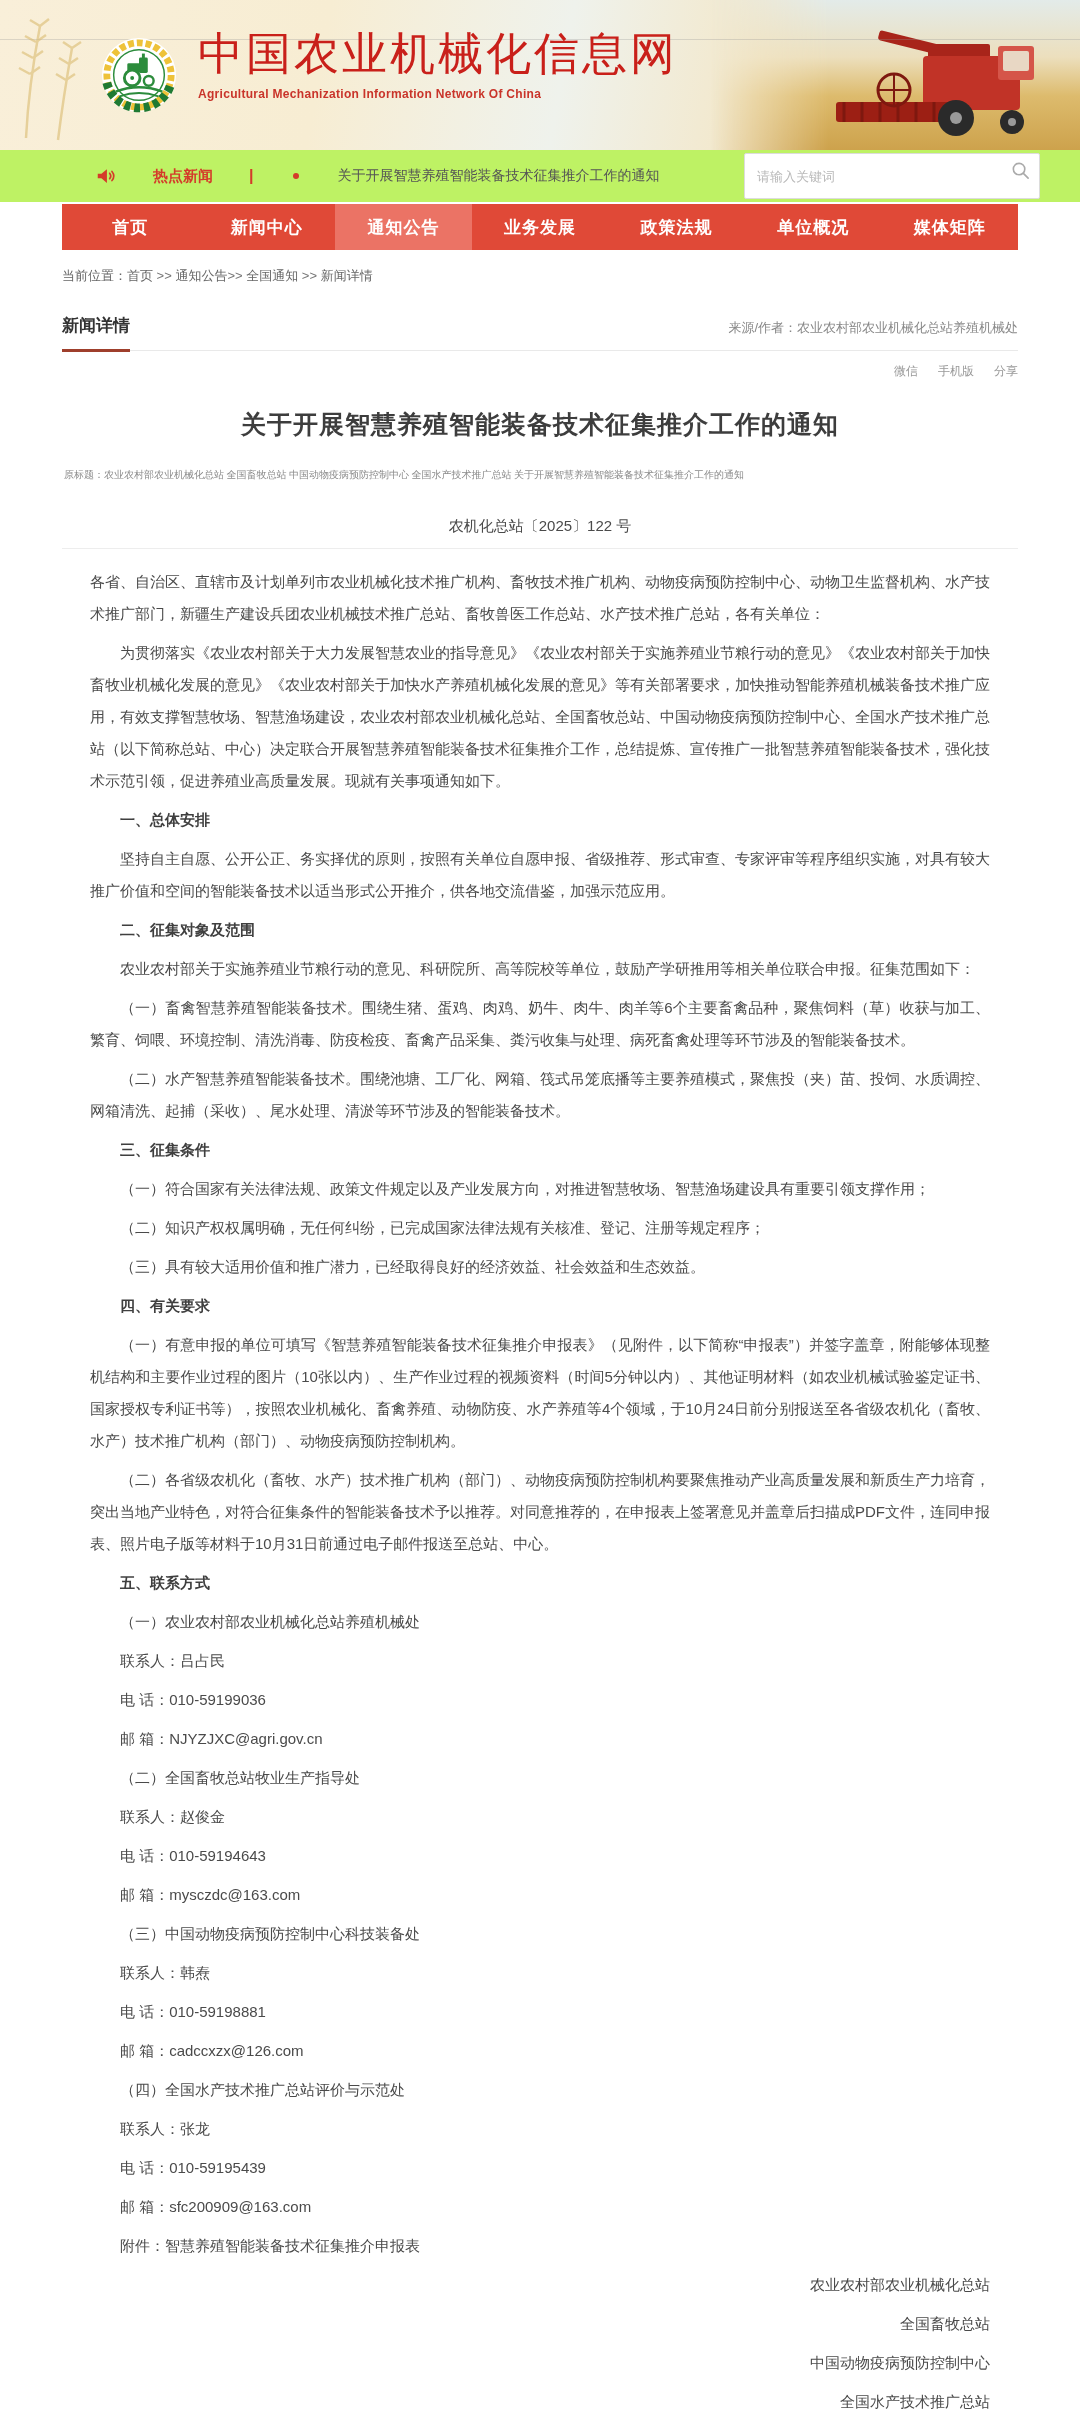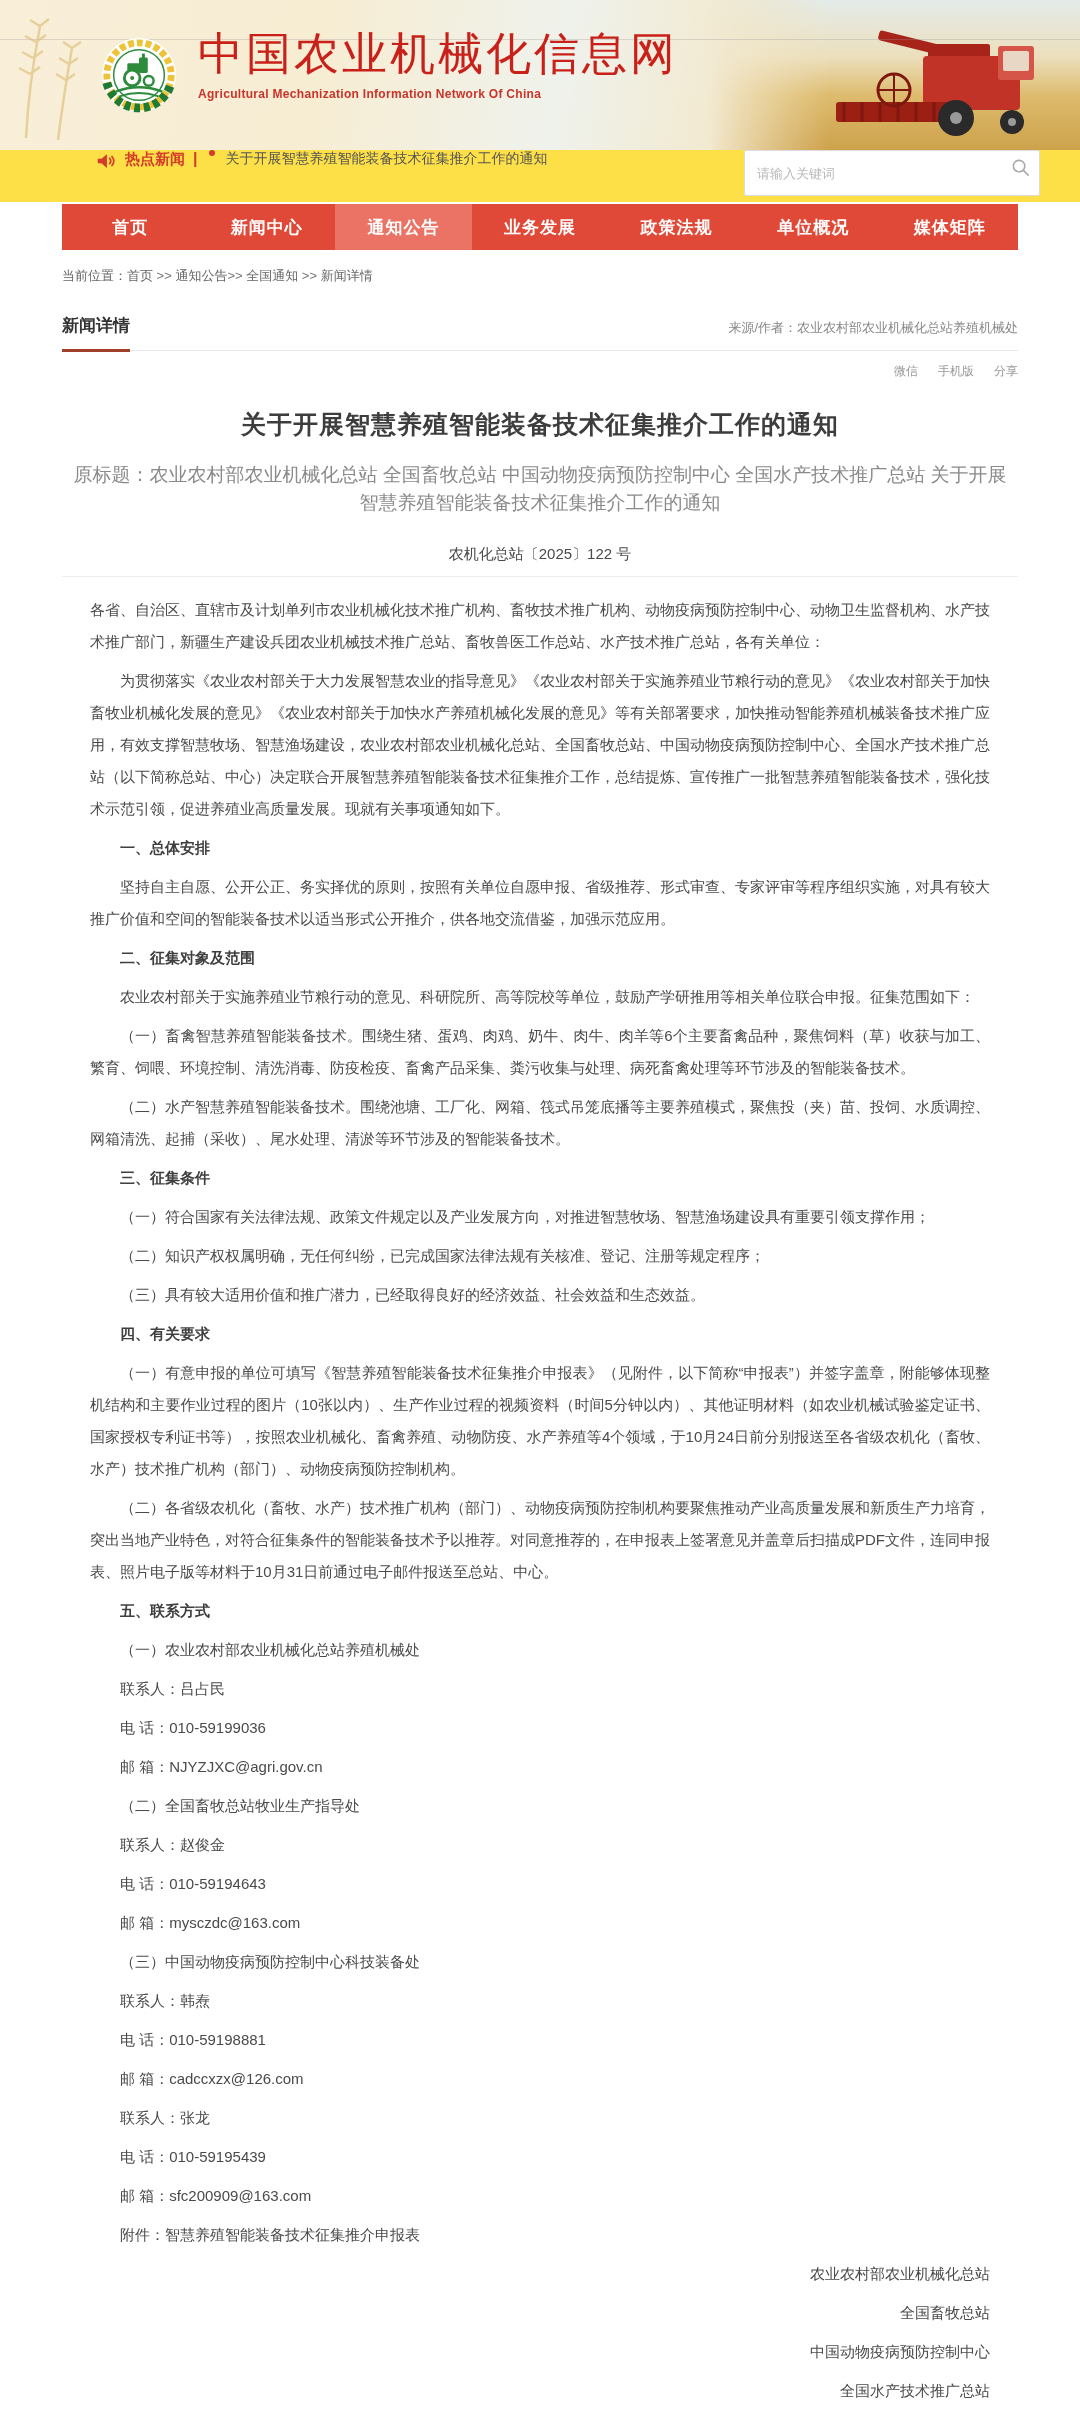--- a/index.html
+++ b/index.html
@@ -17,21 +17,21 @@
     background:linear-gradient(180deg,#e3ebe9 0%,#ecdfbd 38%,#ddbb6d 64%,#cda24c 100%);
     -webkit-mask-image:linear-gradient(to right,transparent 0,#000 32%);
             mask-image:linear-gradient(to right,transparent 0,#000 32%); }
   .wheat-left { position:absolute; left:6px; top:8px; opacity:.55; }
   .logo-wrap { position:absolute; left:100px; top:36px; width:78px; height:78px; cursor:pointer; }
   .brand { position:absolute; left:198px; top:28px; }
   .brand-title { font-size:45px; font-weight:normal; color:#c9201a; letter-spacing:3px; line-height:1.15; }
   .brand-sub { margin-top:7px; font-size:12px; font-weight:bold; color:#c9342a; letter-spacing:.3px; }
 
   
-  .hotnews-row { height:52px; display:flex; align-items:flex-start; padding:0 40px 0 95px; background:#fde047; }
+  .hotnews-row { height:52px; display:flex; align-items:center; padding:0 40px 0 95px; background:#bef264;gap:28px; }
   .hot-icon { flex:0 0 auto; margin-right:8px; display:flex; }
   .hot-label { font-size:15px; font-weight:bold; color:#d43b2a; }
   .hot-div { color:#d43b2a; font-weight:bold; margin:0 12px 0 8px; }
   .hot-dot { width:6px; height:6px; border-radius:50%; background:#d43b2a; margin-right:10px; }
   .hot-headline { font-size:14px; color:#555; cursor:pointer; }
   .search-box { position:relative; margin-left:auto; width:296px; height:46px;
     border:1px solid #dcdcdc; border-radius:2px; display:flex; align-items:center; background:#fff; }
   .search-input { border:none; outline:none; width:100%; height:100%; padding:0 34px 0 12px;
     font-size:13px; color:#555; font-family:inherit; background:transparent; }
   .search-input::placeholder { color:#b9b9b9; }
@@ -54,22 +54,22 @@
   .page-head { position:relative; display:flex; justify-content:space-between; align-items:flex-end;
     padding:14px 0 13px; border-bottom:1px solid #e9e9e9; }
   .page-title { font-size:17px; font-weight:bold; color:#333; }
   .title-underline { position:absolute; left:0; bottom:-2px; width:68px; height:3px; background:#9f3f2c; }
   .source { font-size:13px; color:#888; }
   .share-row { text-align:right; padding-top:12px; font-size:12px; color:#999; }
   .share-link { margin-left:20px; cursor:pointer; }
 
   .article-title { margin-top:28px; text-align:center; font-size:25px; font-weight:600;
     color:#3d3d3d; letter-spacing:1px; }
-  .article-subtitle { margin:20px auto 0; width:952px; text-align:center; font-size:19px;
-    color:#8a8a8a; line-height:28px; }
+  .article-subtitle { margin:20px auto 0; width:952px; text-align:left; font-size:10px;
+    color:#8a8a8a; line-height:28px;font-family:Liberation Serif, serif; }
   .doc-number { margin-top:28px; text-align:center; font-size:15px; color:#4a4a4a; }
   .doc-hr { margin-top:12px; border-bottom:1px solid #ededed; }
 
   .body-text { margin-top:17px; padding:0 28px; }
   .para { font-size:15px; line-height:32px; margin-bottom:7px; text-align:justify;
     text-indent:2em; color:#4a4a4a; }
   .para.no-indent { text-indent:0; }
   .para.sec-heading { font-weight:bold; color:#3f3f3f; }
   .signatures { text-align:right; }
   .sig-line { font-size:15px; line-height:32px; margin-bottom:7px; color:#4a4a4a; }
@@ -207,20 +207,21 @@
         <div class="para">电 话：010-59199036</div>
         <div class="para">邮 箱：NJYZJXC@agri.gov.cn</div>
         <div class="para">（二）全国畜牧总站牧业生产指导处</div>
         <div class="para">联系人：赵俊金</div>
         <div class="para">电 话：010-59194643</div>
         <div class="para">邮 箱：mysczdc@163.com</div>
         <div class="para">（三）中国动物疫病预防控制中心科技装备处</div>
         <div class="para">联系人：韩焘</div>
         <div class="para">电 话：010-59198881</div>
         <div class="para">邮 箱：cadccxzx@126.com</div>
+        <div class="para">（四）全国水产技术推广总站评价与示范处</div>
         <div class="para">联系人：张龙</div>
         <div class="para">电 话：010-59195439</div>
         <div class="para">邮 箱：sfc200909@163.com</div>
         <div class="para">附件：智慧养殖智能装备技术征集推介申报表</div>
         <div class="signatures">
           <div class="sig-line">农业农村部农业机械化总站</div>
           <div class="sig-line">全国畜牧总站</div>
           <div class="sig-line">中国动物疫病预防控制中心</div>
           <div class="sig-line">全国水产技术推广总站</div>
         </div>

